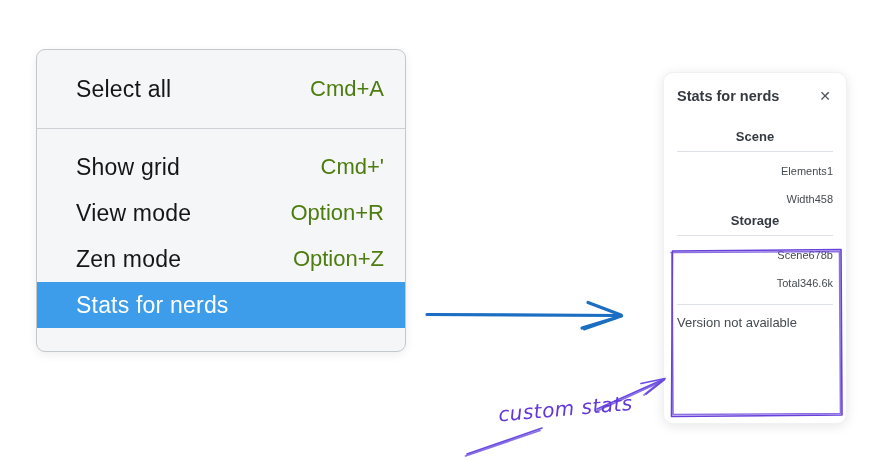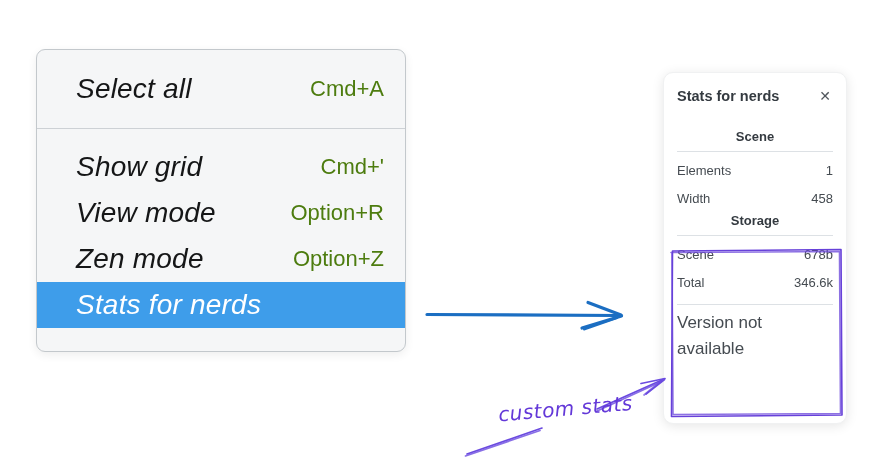--- a/index.html
+++ b/index.html
@@ -16,21 +16,21 @@
     box-shadow: 0 3px 10px rgba(0,0,0,0.07);
     overflow: hidden;
   }
   .menu-section-1 { padding: 16px 0; }
   .menu-divider { height: 1px; background: #cdd1d5; }
   .menu-section-2 { padding: 15px 0 23px 0; }
   .menu-item {
     height: 46px; display: flex; align-items: center; justify-content: space-between;
     padding: 0 21px 0 39px; cursor: default;
   }
-  .menu-item .mi-label { font-size: 28px; color: #151617; letter-spacing: 0.2px; font-style: italic; }
+  .menu-item .mi-label { font-size: 23px; color: #151617; letter-spacing: 0.2px; }
   .menu-item .mi-shortcut { font-size: 22px; color: #4d7c0f; }
   .menu-item.active { background: #3e9dea; }
   .menu-item.active .mi-label { color: #ffffff; }
   .menu-item.active .mi-shortcut { color: #cfe6fa; }
 
   
   .stats-panel {
     position: absolute; left: 663px; top: 72px; width: 184px; height: 352px;
     background: #ffffff; border: 1px solid #f0f1f2; border-radius: 10px;
     box-shadow: 0 2px 12px rgba(0,0,0,0.10);
@@ -38,22 +38,22 @@
     color: #495057;
   }
   .sp-header { display: flex; align-items: center; justify-content: space-between; margin-top: 1px; }
   .sp-title { font-size: 14.5px; font-weight: bold; color: #343a40; }
   .sp-close { font-size: 14px; color: #51575d; cursor: pointer; line-height: 14px; padding: 2px; }
   .sp-section-header { text-align: center; font-weight: bold; font-size: 13px; color: #343a40; }
   .sh-scene { margin-top: 24px; }
   .sh-storage { margin-top: 0; }
   .sh-version { margin-top: 9px; }
   .sp-hr { border: none; border-top: 1px solid #dde1e5; margin: 7px 0 5px 0; }
-  .sp-row { display: flex; justify-content: space-between; font-size: 13px; line-height: 28px; color: #454b51; }
-  .sp-note { font-size: 17px; line-height: 26px; margin-top: 3px; color: #454b51; }
+  .sp-row { display: flex; justify-content: flex-end; font-size: 11px; line-height: 28px; color: #454b51; }
+  .sp-note { font-size: 13px; line-height: 26px; margin-top: 3px; color: #454b51; }
 
   
   .overlay { position: absolute; pointer-events: none; }
   .custom-stats-label {
     position: absolute; left: 498px; top: 396px; width: 150px;
     font-family: "DejaVu Sans", sans-serif;
     font-style: italic; font-weight: 500;
     font-size: 20px; color: #6338d8; letter-spacing: 0.5px;
     transform: rotate(-5deg);
     pointer-events: none;

